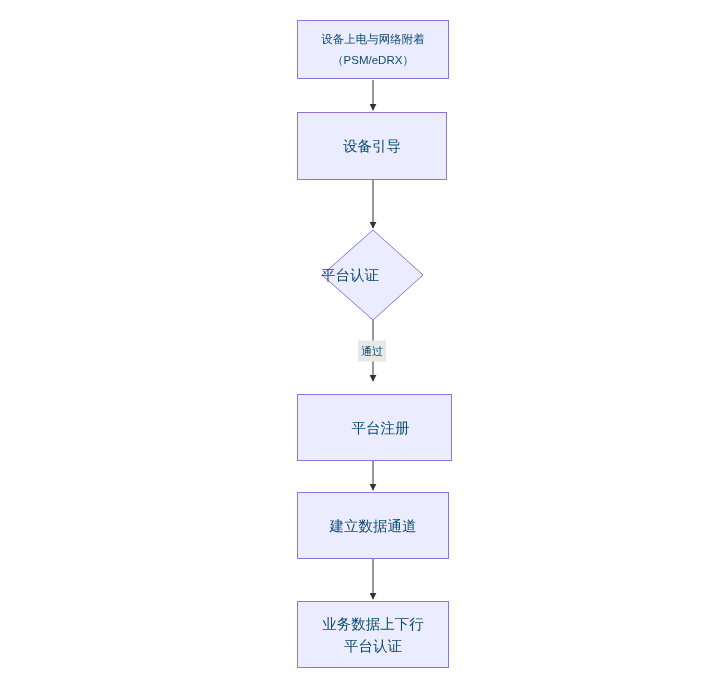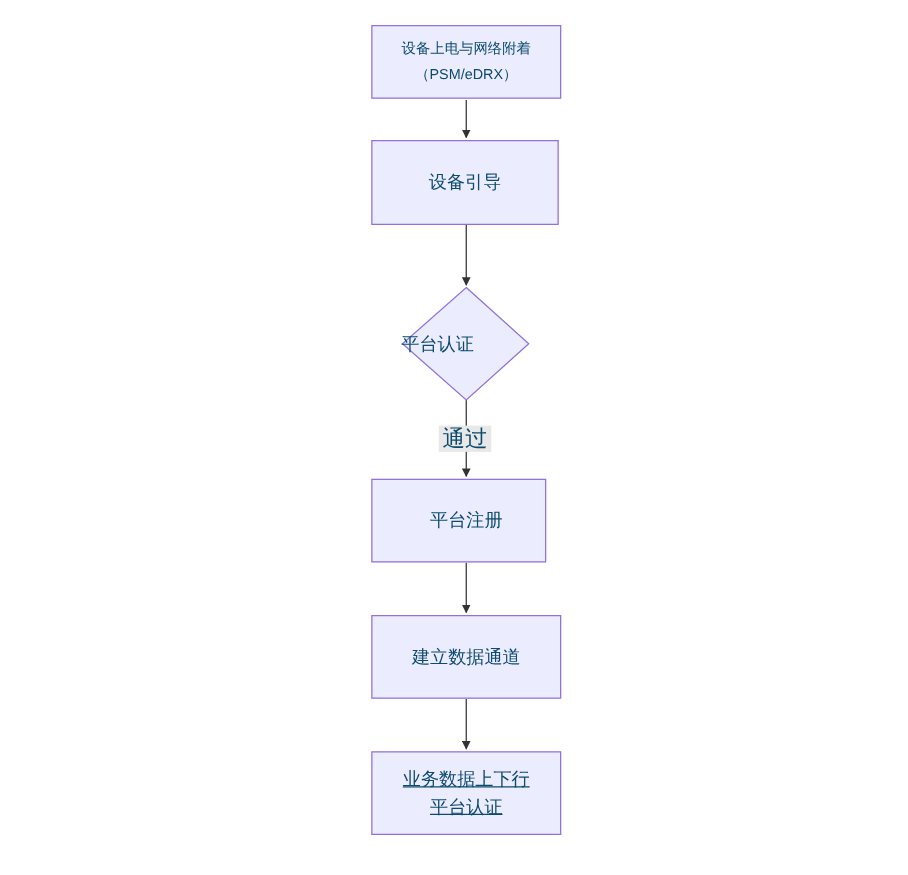--- a/index.html
+++ b/index.html
@@ -10,31 +10,31 @@
   }
   svg.connector-layer { position:absolute; left:0; top:0; width:726px; height:700px; }
   .node {
     position:absolute; background:#ECECFF; border:1px solid #9370DB;
     display:flex; flex-direction:column; align-items:center; justify-content:center;
     text-align:center; font-size:14.5px; line-height:22px; box-sizing:border-box;
   }
   .node.small { font-size:11.5px; line-height:21px; }
   .n1 { left:297px; top:20px;  width:152px; height:59px; }
   .n2 { left:297px; top:112px; width:150px; height:68px; }
-  .n4 { left:297px; top:383px; width:140px; height:67px;padding-left:12px; }
+  .n4 { left:297px; top:394px; width:155px; height:67px;padding-left:12px; }
   .n5 { left:297px; top:492px; width:152px; height:67px;text-align:right; }
-  .n6 { left:297px; top:601px; width:152px; height:67px;text-decoration:underline; }
+  .n6 { left:297px; top:601px; width:152px; height:67px; }
   .diamond-label {
     position:absolute; left:321px; top:230px; width:102px; height:90px;
     display:flex; align-items:center; 
     font-size:14.5px; text-align:center;
   }
   .edge-label {
     position:absolute; left:372px; top:351px; transform:translate(-50%,-50%);
-    background:#e8e8e8; padding:1px 3px; font-size:18px; line-height:19px;
+    background:#e8e8e8; padding:1px 3px; font-size:11px; line-height:19px;
   }
 </style>
 </head>
 <body>
 
 <div class="canvas">
 
   <svg class="connector-layer" viewBox="0 0 726 700" xmlns="http://www.w3.org/2000/svg">
     <defs>
       <marker id="arrowhead" viewBox="0 0 10 10" refX="9" refY="5" markerWidth="7" markerHeight="7" orient="auto-start-reverse">

